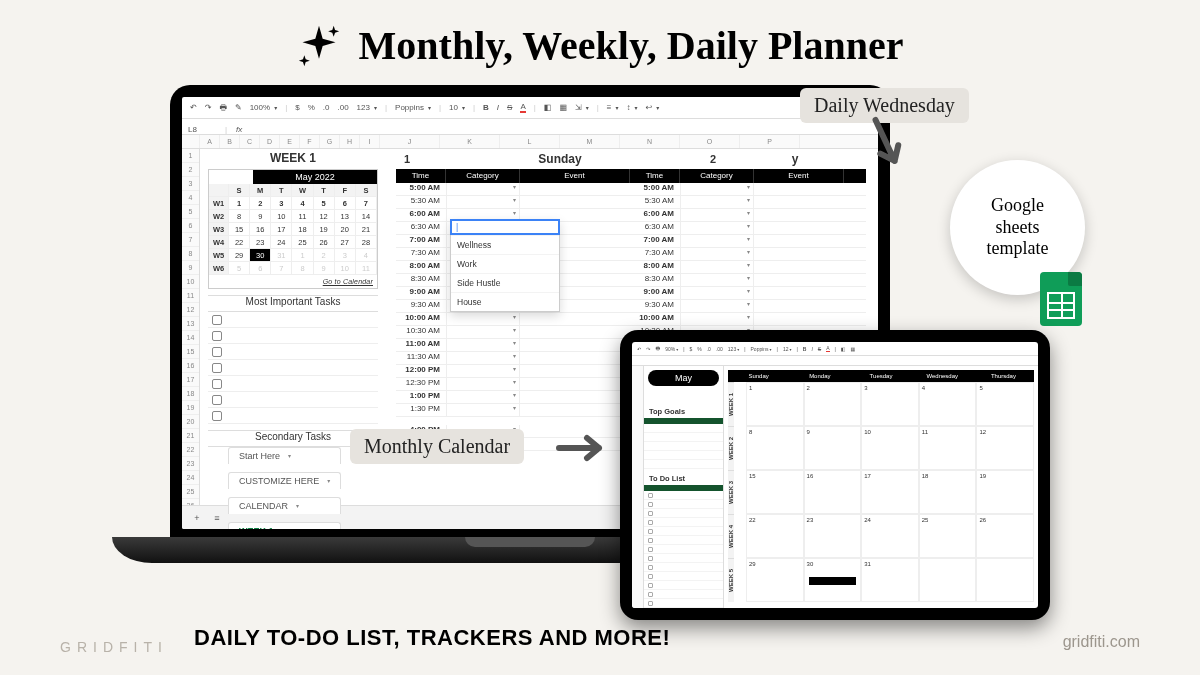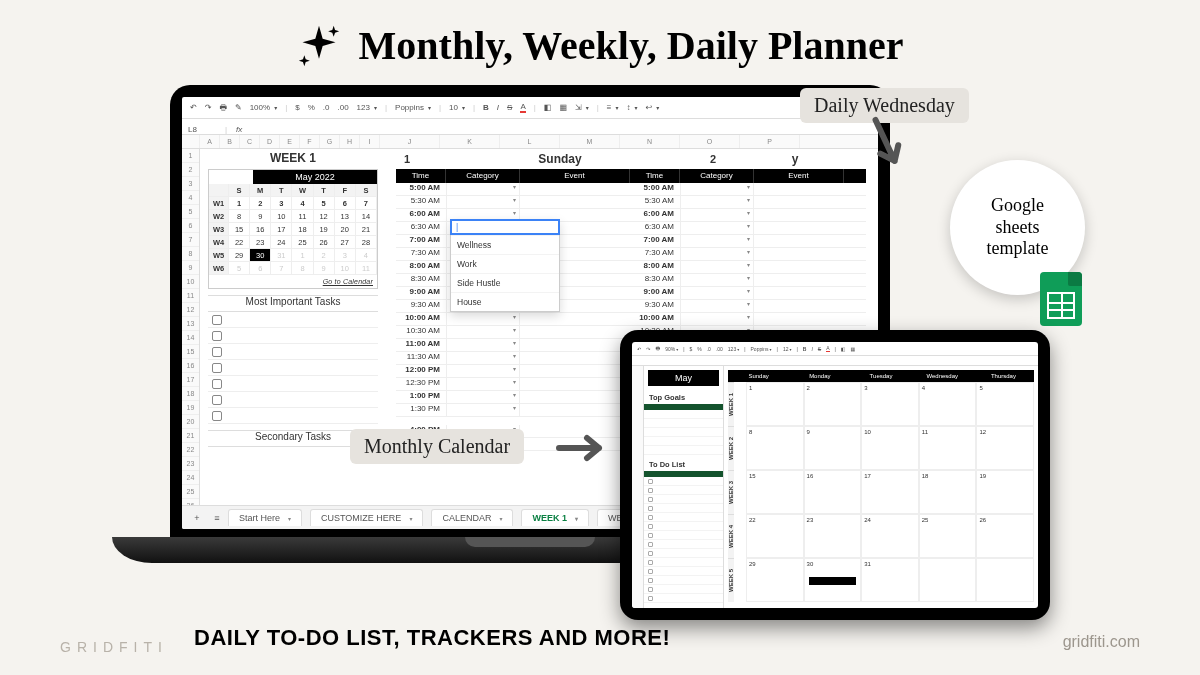--- a/index.html
+++ b/index.html
@@ -251,21 +251,21 @@
     height:14px; border-bottom:1px solid #ddd; display:flex; align-items:center; gap:5px; padding:0 5px; font-size:5px; color:#555;
   }
   .tablet-toolbar .ddl::after{content:"▾"; font-size:4px; margin-left:1px;}
   .tablet-cellref { height:10px; border-bottom:1px solid #ddd;}
   .tablet-body { position:absolute; top:24px; left:0; right:0; bottom:0; display:flex;}
   .t-rownums { width:12px; border-right:1px solid #ddd; background:#fafafa;}
   .t-rownums div { height:9px;}
   .t-left {
     width:80px; border-right:1px solid #ddd;
   }
-  .t-month { background:#000; color:#fff; text-align:center; font-size:9px; padding:3px 0; margin:4px 4px 2px;}
+  .t-month { background:#000; color:#fff; text-align:center; font-size:9px; padding:3px 0; margin:4px 4px 16px;border-radius:8px;}
   .t-sect { font-weight:700; font-size:7.5px; padding:5px 5px 2px; border-bottom:6px solid #14532d;}
   .t-line { height:9px; border-bottom:1px solid #f3f3f3; display:flex; align-items:center; padding-left:4px; gap:3px;}
   .t-line .mini { width:5px;height:5px;border:1px solid #aaa;border-radius:1px;}
   .t-grid { flex:1; padding:4px 4px 0;}
   .t-dow { display:flex; background:#000; color:#fff; font-size:6px; height:12px;}
   .t-dow div { flex:1; text-align:center; line-height:12px;}
   .t-weeks-wrap { display:flex;}
   .t-wk-labels { width:18px;}
   .t-wk-labels div {
     height:44px; writing-mode:vertical-rl; transform:rotate(180deg);
@@ -752,21 +752,21 @@
                 <div class="dd-item">House</div>
               </div>
           </div>
 
         </div>
       </div>
 
       <div class="sheet-tabs">
         <span class="plus">+</span>
         <span class="menu">≡</span>
-        <span id="tabs-holder" style="display:flex;gap:8px;">
+        <span id="tabs-holder" style="display:flex;gap:8px;flex-direction:column;">
             <div class="tab">Start Here</div>
             <div class="tab">CUSTOMIZE HERE</div>
             <div class="tab">CALENDAR</div>
             <div class="tab active">WEEK 1</div>
             <div class="tab">WEEK 2</div>
             <div class="tab">WE</div>
           </span>
       </div>
 
     </div>

